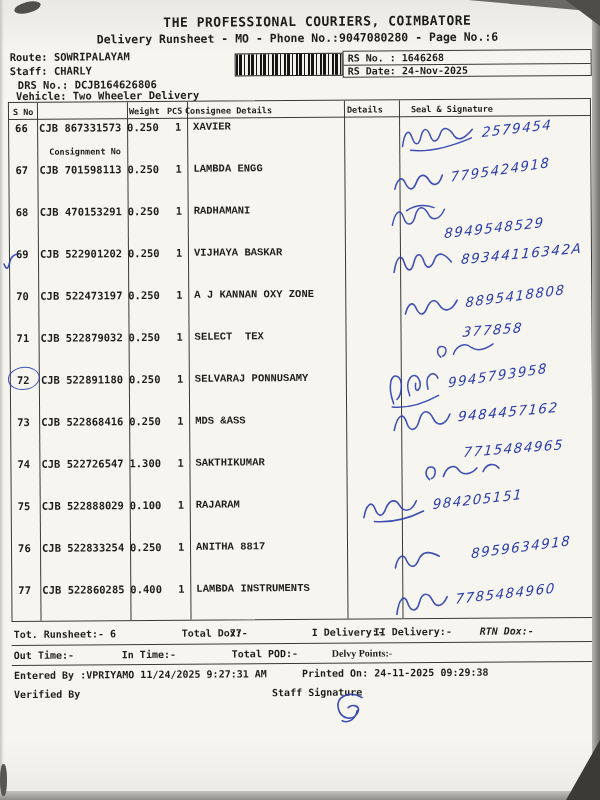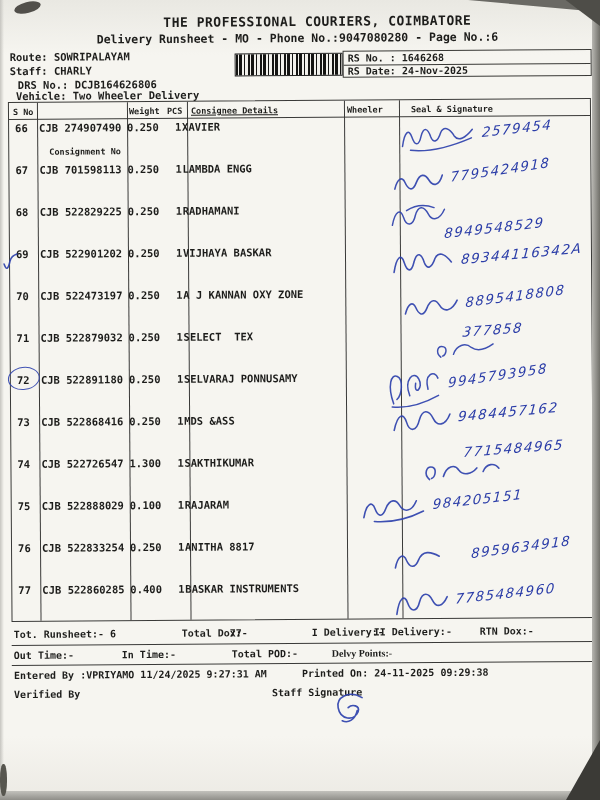--- a/index.html
+++ b/index.html
@@ -42,21 +42,21 @@
   .table {
     left: 10px; top: 100px; width: 583px; height: 520px;
     border: 1px solid #3a3a38;
   }
   .vline { position: absolute; top: 0; bottom: 0; width: 1px; background: #3a3a38; }
   .hdrline { position: absolute; left: 0; right: 0; top: 16px; height: 1px; background: #3a3a38; }
   .th { position: absolute; top: 4px; font-size: 8.5px; }
   .row { position: absolute; left: 0; width: 100%; height: 42px; }
   .td { position: absolute; top: 3px; font-size: 10.5px; white-space: pre; }
   .c-sno { left: 6px; } .c-con { left: 30px; } .c-wt { left: 118px; }
-  .c-pcs { left: 166px; } .c-name { left: 173px; }
+  .c-pcs { left: 166px; } .c-name { left: 184px; font-family: Liberation Mono, monospace; }
   .hr { position: absolute; left: 10px; width: 583px; height: 1px; background: #3a3a38; }
   .foot { font-size: 10px; white-space: pre; }
   .sig { position: absolute; display: flex; align-items: center; gap: 6px; }
   .sig.stack { flex-direction: column; align-items: flex-start; gap: 1px; }
   .num {
     font-family: "DejaVu Sans", "Liberation Sans", sans-serif;
     font-style: italic; font-weight: 400;
     font-size: 13.5px; letter-spacing: 1.5px;
     color: #2b3da8; transform: skewX(-10deg);
     white-space: nowrap;
@@ -106,41 +106,41 @@
     <div class="vline" style="left:118px;"></div>
     <div class="vline" style="left:178px;"></div>
     <div class="vline" style="left:335px;"></div>
     <div class="vline" style="left:390px;"></div>
     <div class="hdrline"></div>
 
     <div class="th" style="left:4px;">S No</div>
     <div class="th" style="left:40px;margin-top:40px;">Consignment No</div>
     <div class="th" style="left:120px;">Weight</div>
     <div class="th" style="left:158px;">PCS</div>
-    <div class="th" style="left:182px;text-decoration:underline;">Consignee Details</div>
-    <div class="th" style="left:338px;">Wheeler</div>
+    <div class="th" style="left:176px;">Consignee Details</div>
+    <div class="th" style="left:338px;">Details</div>
     <div class="th" style="left:402px;">Seal &amp; Signature</div>
 
     <div class="row" style="top:16px;">
       <span class="td c-sno">66</span>
-      <span class="td c-con">CJB 274907490</span>
+      <span class="td c-con">CJB 867331573</span>
       <span class="td c-wt">0.250</span>
       <span class="td c-pcs">1</span>
       <span class="td c-name">XAVIER</span>
     </div>
     <div class="row" style="top:58px;">
       <span class="td c-sno">67</span>
       <span class="td c-con">CJB 701598113</span>
       <span class="td c-wt">0.250</span>
       <span class="td c-pcs">1</span>
       <span class="td c-name">LAMBDA ENGG</span>
     </div>
     <div class="row" style="top:100px;">
       <span class="td c-sno">68</span>
-      <span class="td c-con">CJB 522829225</span>
+      <span class="td c-con">CJB 470153291</span>
       <span class="td c-wt">0.250</span>
       <span class="td c-pcs">1</span>
       <span class="td c-name">RADHAMANI</span>
     </div>
     <div class="row" style="top:142px;">
       <span class="td c-sno">69</span>
       <span class="td c-con">CJB 522901202</span>
       <span class="td c-wt">0.250</span>
       <span class="td c-pcs">1</span>
       <span class="td c-name">VIJHAYA BASKAR</span>
@@ -192,21 +192,21 @@
       <span class="td c-con">CJB 522833254</span>
       <span class="td c-wt">0.250</span>
       <span class="td c-pcs">1</span>
       <span class="td c-name">ANITHA 8817</span>
     </div>
     <div class="row" style="top:478px;">
       <span class="td c-sno">77</span>
       <span class="td c-con">CJB 522860285</span>
       <span class="td c-wt">0.400</span>
       <span class="td c-pcs">1</span>
-      <span class="td c-name">BASKAR INSTRUMENTS</span>
+      <span class="td c-name">LAMBDA INSTRUMENTS</span>
     </div>
   </div>
 
   <div class="abs circle72"></div>
 
   <svg class="abs mark" style="left:3px;top:250px;" width="18" height="22" viewBox="0 0 18 22">
     <path d="M2 12 C4 18 6 18 8 9 C9 5 12 3 15 2"></path>
   </svg>
 
   <div class="sig" style="left:398px;top:119px;transform:rotate(-6deg);">
@@ -294,21 +294,21 @@
   </div>
 
   <div class="abs hr" style="top:643px;"></div>
   <div class="abs hr" style="top:663px;"></div>
 
   <div class="abs foot" style="left:12px;top:627px;">Tot. Runsheet:- 6</div>
   <div class="abs foot" style="left:140px;top:627px;margin-left:40px;">Total Dox:-</div>
   <div class="abs foot" style="left:228px;top:627px;">77</div>
   <div class="abs foot" style="left:262px;top:627px;margin-left:48px;">I Delivery:-</div>
   <div class="abs foot" style="left:372px;top:627px;">II Delivery:-</div>
-  <div class="abs foot" style="left:478px;top:627px;">RTN Dox:-</div>
+  <div class="abs foot" style="left:478px;top:627px;font-style:italic;">RTN Dox:-</div>
 
   <div class="abs foot" style="left:12px;top:648px;">Out Time:-</div>
   <div class="abs foot" style="left:120px;top:648px;">In Time:-</div>
   <div class="abs foot" style="left:230px;top:648px;">Total POD:-</div>
   <div class="abs foot" style="left:330px;top:648px;font-family:Liberation Serif, serif;">Delvy Points:-</div>
 
   <div class="abs foot" style="left:12px;top:668px;">Entered By :VPRIYAMO 11/24/2025 9:27:31 AM</div>
   <div class="abs foot" style="left:300px;top:668px;">Printed On: 24-11-2025 09:29:38</div>
 
   <div class="abs foot" style="left:12px;top:687px;">Verified By</div>

